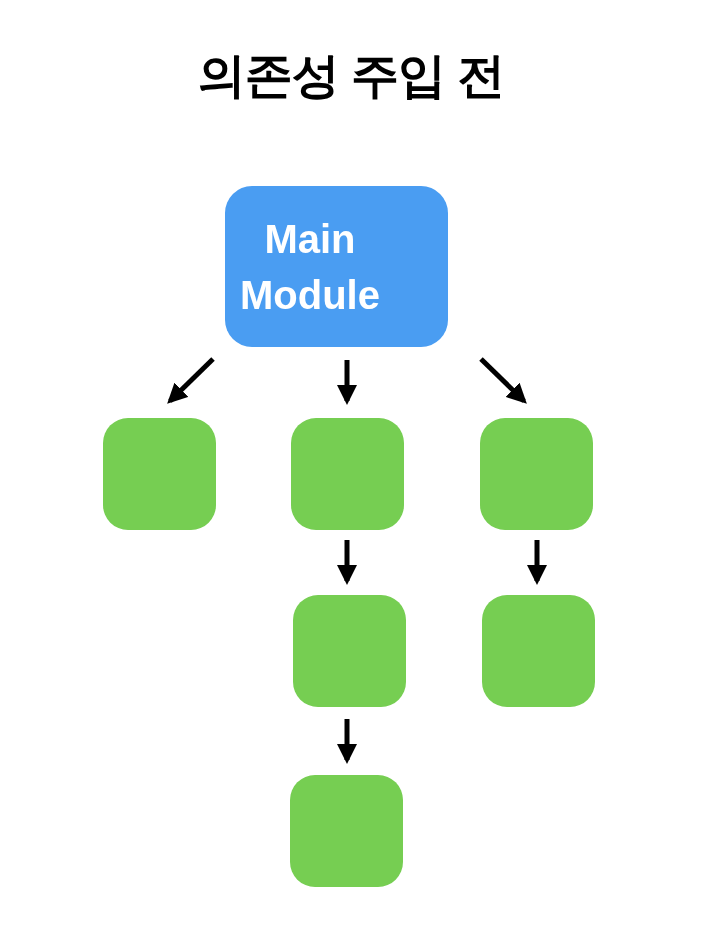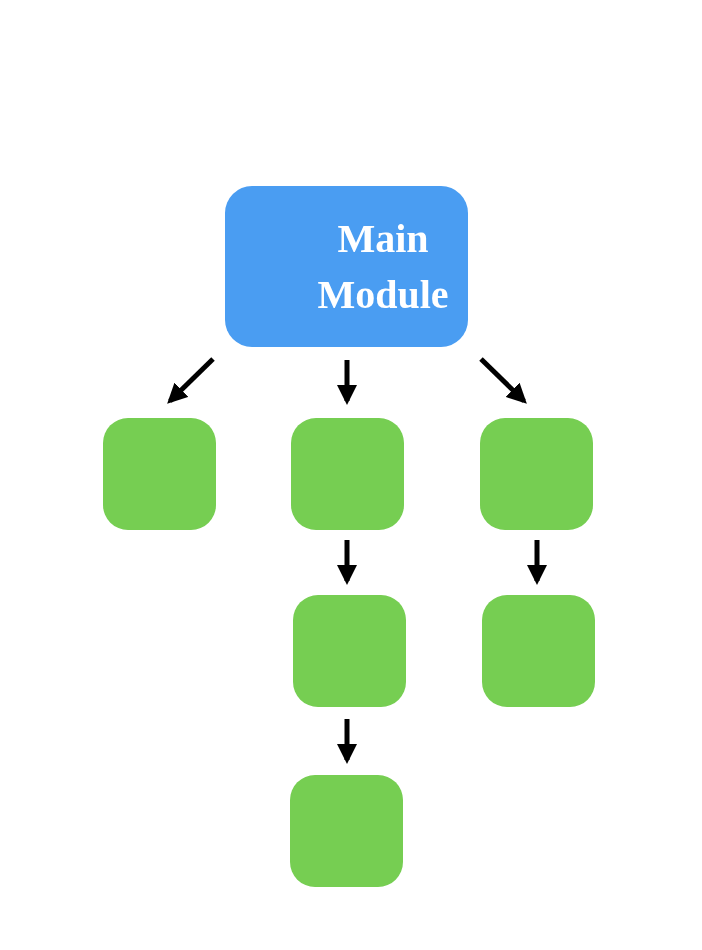--- a/index.html
+++ b/index.html
@@ -31,26 +31,25 @@
     font-weight: 800;
     letter-spacing: -1px;
     color: var(--title-color);
   }
   .node {
     position: absolute;
     border-radius: 27px;
   }
   .node-root {
     left: 225px; top: 186px;
-    width: 243px; height: 161px;
+    width: 223px; height: 161px;
     background: var(--blue);
     display: flex;
     align-items: center;
-    justify-content: flex-end;
-    font-family: Liberation Serif, serif;
+    justify-content: flex-start;
   }
   .node-root .label {
     width: 170px;
     text-align: center;
     color: var(--main-text);
     font-size: 40px;
     font-weight: 700;
     line-height: 1.4;
   }
   .node-dep {
@@ -74,20 +73,21 @@
     stroke: var(--arrow);
     stroke-width: 5;
   }
   svg.edges .arrowhead-shape { fill: var(--arrow); }
 </style>
 </head>
 <body>
 
 <div class="canvas">
 
+  <h1 class="diagram-title">의존성 주입 전</h1>
 
   <svg class="edges" viewBox="0 0 702 950" xmlns="http://www.w3.org/2000/svg">
     <defs>
       <marker id="arrowhead" viewBox="0 0 10 10" refX="8" refY="5" markerWidth="4" markerHeight="4" orient="auto-start-reverse">
         <path class="arrowhead-shape" d="M 0 0 L 10 5 L 0 10 z"></path>
       </marker>
     </defs>
     <line x1="213" y1="359" x2="170" y2="401" marker-end="url(#arrowhead)"></line>
     <line x1="347" y1="360" x2="347" y2="401" marker-end="url(#arrowhead)"></line>
     <line x1="481" y1="359" x2="524" y2="401" marker-end="url(#arrowhead)"></line>

